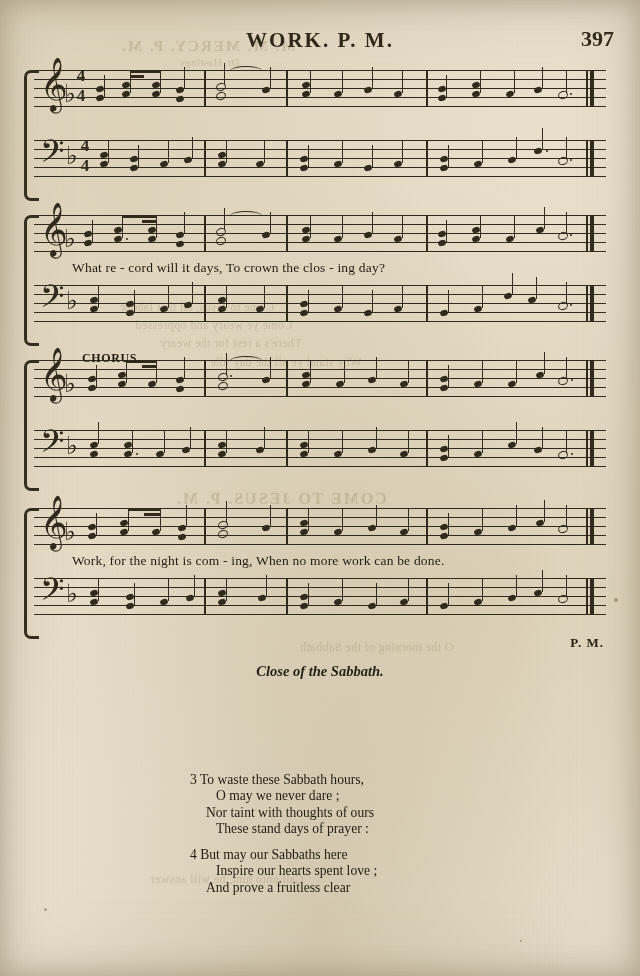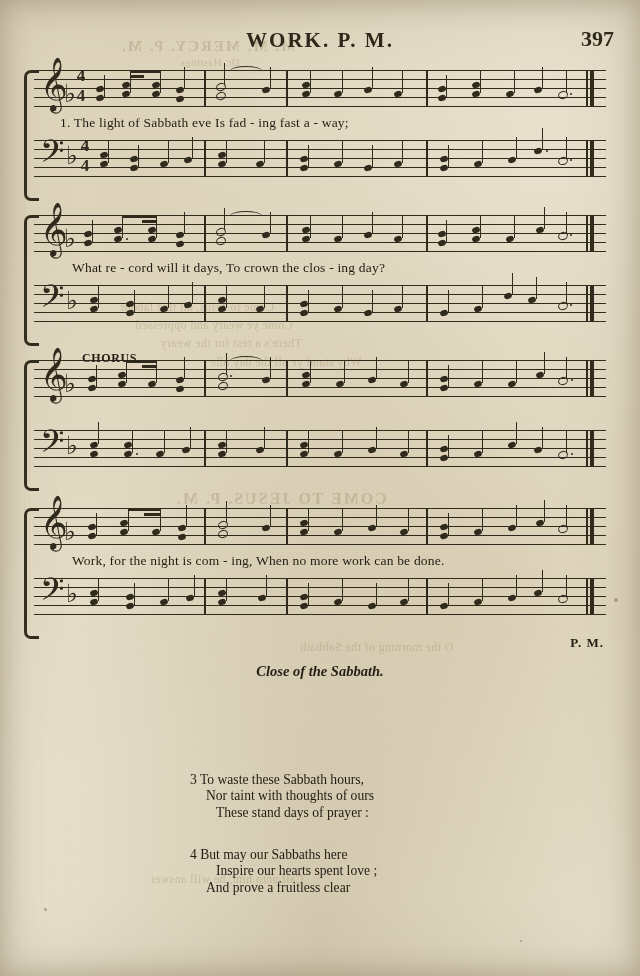--- a/index.html
+++ b/index.html
@@ -339,21 +339,20 @@
         <div class="stem" style="left:508px; top:-3px;"></div>
       <div class="nh open" style="left:524px; top:21px;"></div>
         <div class="stem" style="left:532px; top:1px;"></div>
       <div class="dot" style="left:536px; top:23px;"></div>
       <div class="endbar" style="left:552px;">
           <div class="thin"></div>
           <div class="thick"></div>
         </div>
     </div>
 
-    <div class="lyric" style="top:45px; left:26px;">1. The light of  Sabbath  eve        Is  fad - ing fast  a - way;</div>
 
     <div class="stave-wrap" style="margin-top:24px;">
       <div class="stave">
         <div class="ln l0"></div>
           <div class="ln l1"></div>
           <div class="ln l2"></div>
           <div class="ln l3"></div>
           <div class="ln l4"></div>
       </div>
       <div class="clef bass" style="left:6px;">𝄢</div>
@@ -771,20 +770,21 @@
     </div>
   </div>
 
   <div class="pm-right" style="top:635px;">P. M.</div>
 
   <div class="subtitle" style="top:663px;">Close of the Sabbath.</div>
 
 
   <div class="verse" style="top:772px; left:190px;">
     <span class="ind1">3 To waste these Sabbath hours,</span>
+    <span class="ind3">O may we never dare ;</span>
     <span class="ind2">Nor taint with thoughts of ours</span>
     <span class="ind3">These stand days of prayer :</span>
   </div>
 
   <div class="verse" style="top:847px; left:190px;">
     <span class="ind1">4 But may our Sabbaths here</span>
     <span class="ind3">Inspire our hearts spent love ;</span>
     <span class="ind2">And prove a fruitless clear</span>
   </div>
 

